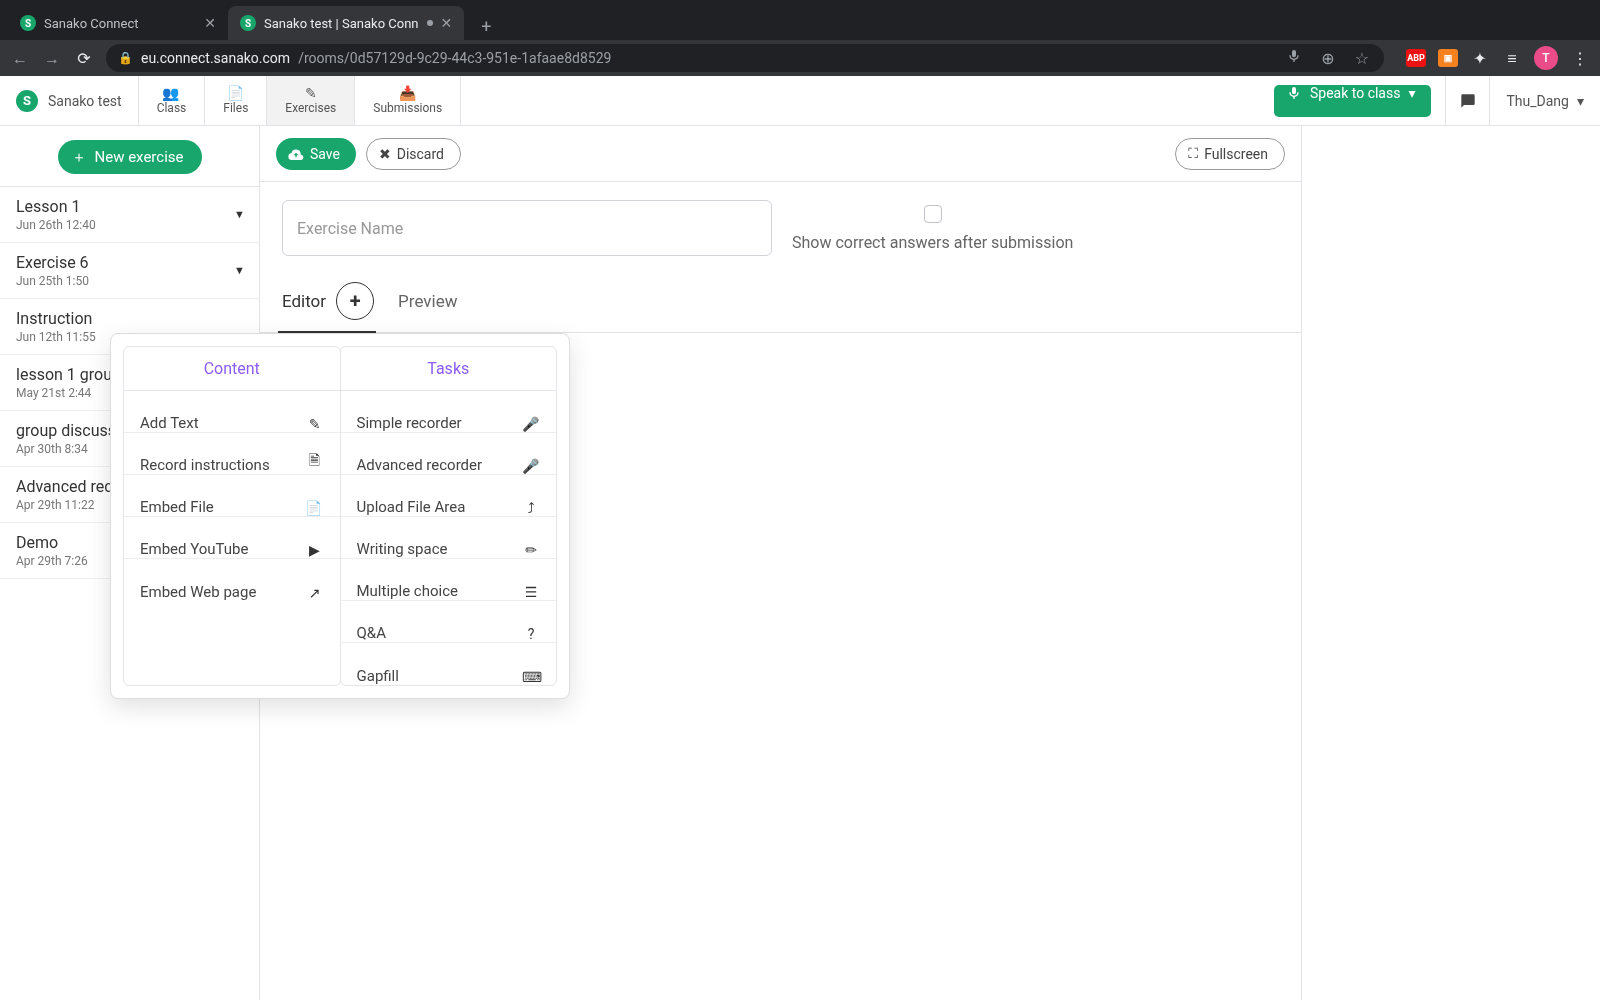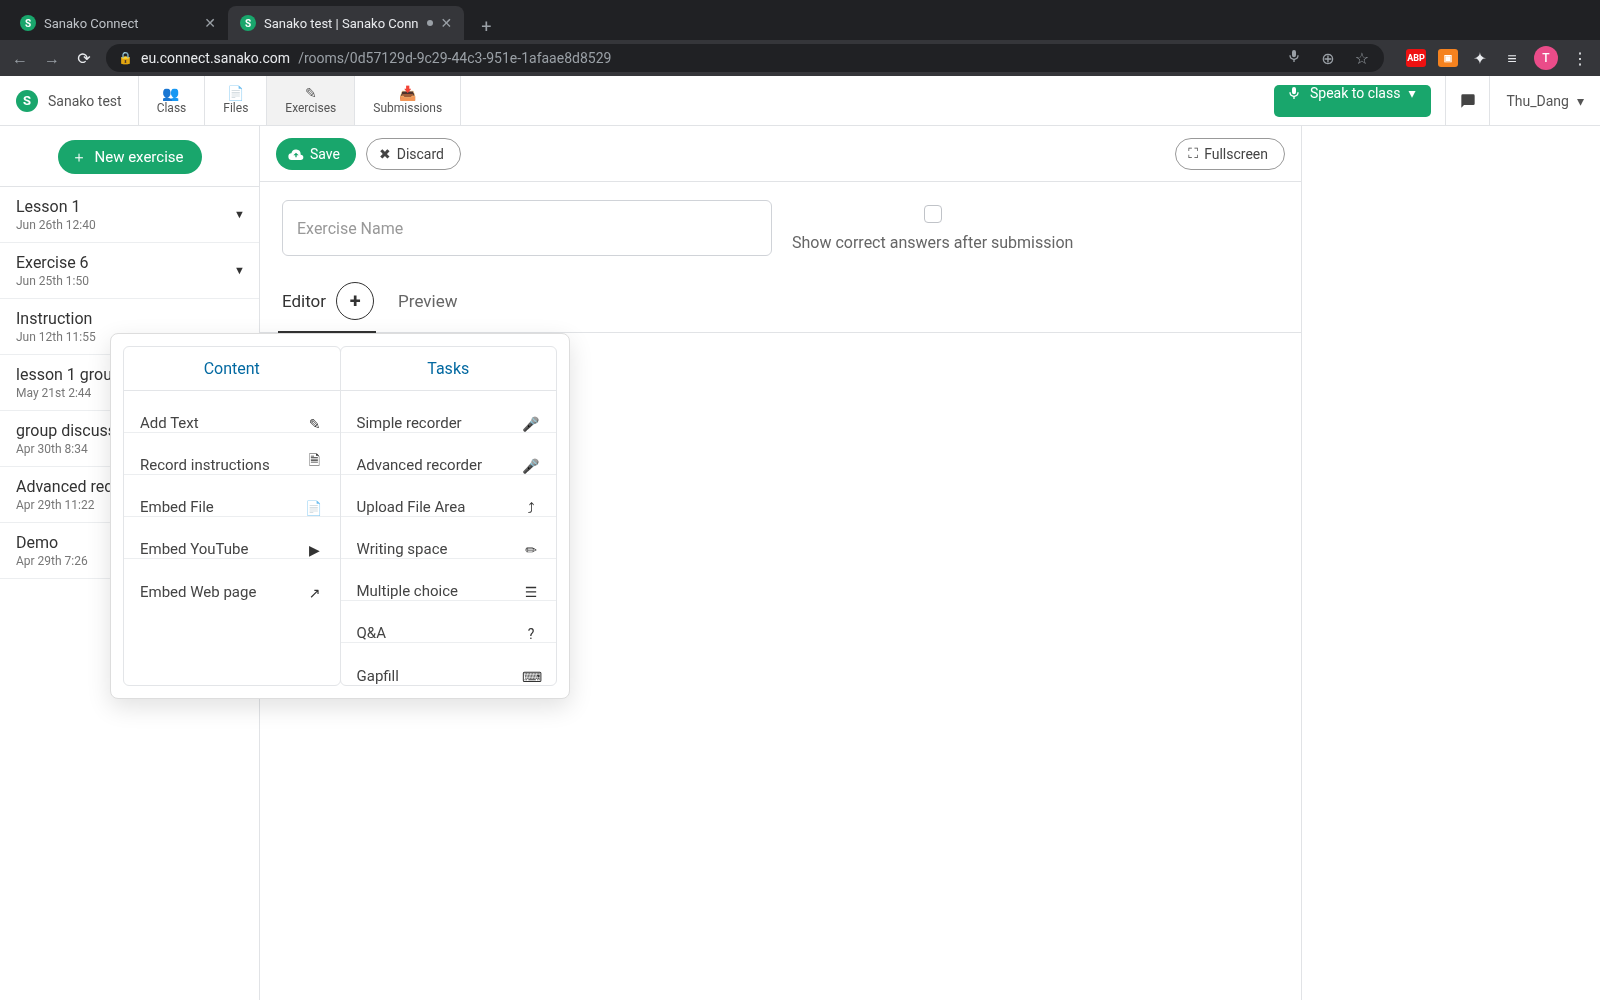--- a/index.html
+++ b/index.html
@@ -60,21 +60,21 @@
   .tabs-row{ display:flex; align-items:center; gap:24px; padding:0 22px; border-bottom:1px solid #e1e3e6; margin-top:6px; position:relative;}
   .tab-item{ display:flex; align-items:center; gap:10px; font-size:17px; color:#666; padding:10px 0 12px; cursor:pointer;}
   .tab-item.active{ color:#333;}
   .tab-underline{ position:absolute; bottom:-1px; left:18px; width:98px; height:2px; background:#333;}
   .add-circle{ width:38px;height:38px;border:1px solid #333;border-radius:50%;display:flex;align-items:center;justify-content:center;font-size:20px;font-weight:bold;cursor:pointer;}
   
   .panel{ position:absolute; top:333px; left:110px; width:460px; background:#fff; border:1px solid #ddd; border-radius:8px; box-shadow:0 8px 24px rgba(0,0,0,0.12); display:flex; z-index:50;}
   .panel .col{ flex:1; }
   .panel .col.left{ border:1px solid #e3e5e8; border-radius:6px; margin:12px 0 12px 12px;}
   .panel .col.right{ border:1px solid #e3e5e8; border-radius:6px; margin:12px 12px 12px 0; margin-left:-1px;}
-  .col-head{ text-align:center; padding:12px 0; font-size:16px; color:#0369a1; border-bottom:1px solid #e3e5e8;}
+  .col-head{ text-align:center; padding:12px 0; font-size:16px; color:#8b5cf6; border-bottom:1px solid #e3e5e8;}
   .menu-row{ display:flex; align-items:flex-end; justify-content:space-between; padding:0 16px; height:42px; border-bottom:1px solid #eceef0; font-size:15px; color:#444; cursor:pointer;}
   .menu-row:last-child{border-bottom:none;}
   .menu-row .mi{ width:18px; text-align:center; font-size:14px; color:#333;}
   svg.icon{width:16px;height:16px;fill:currentColor;}
 </style>
 </head>
 <body>
 
 <div class="chrome-top">
   <div class="tab">

